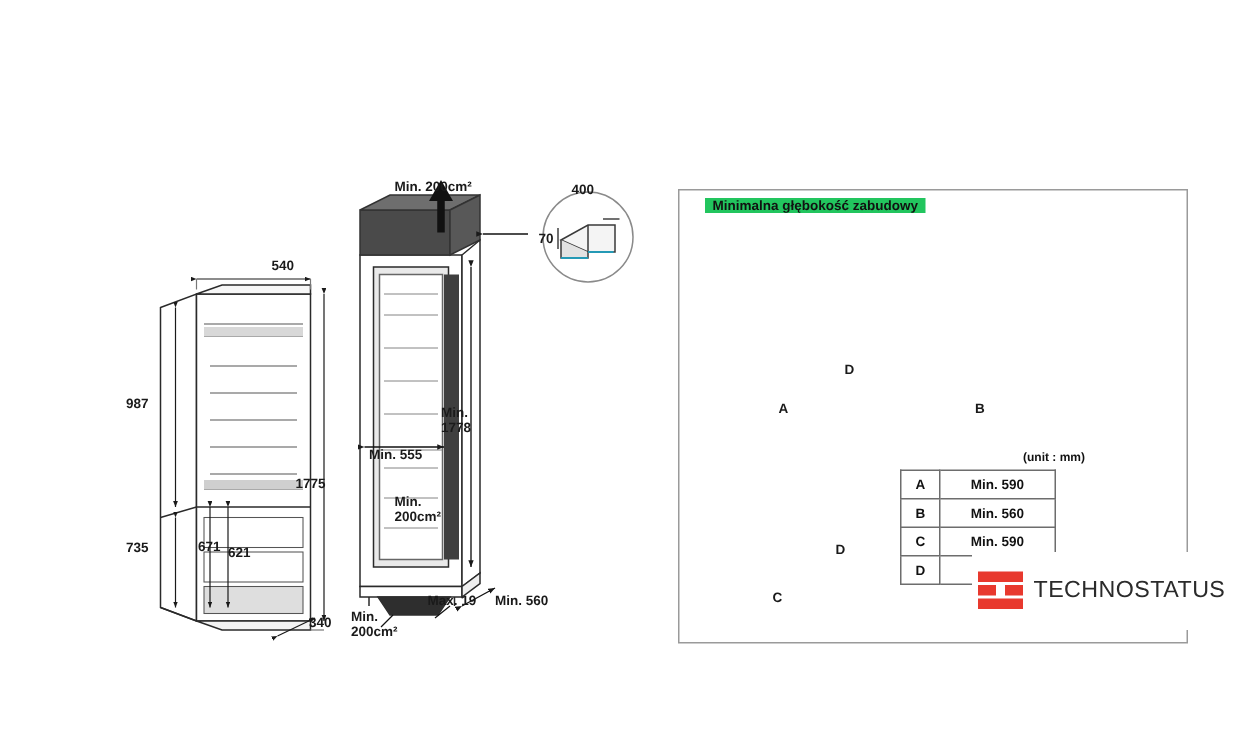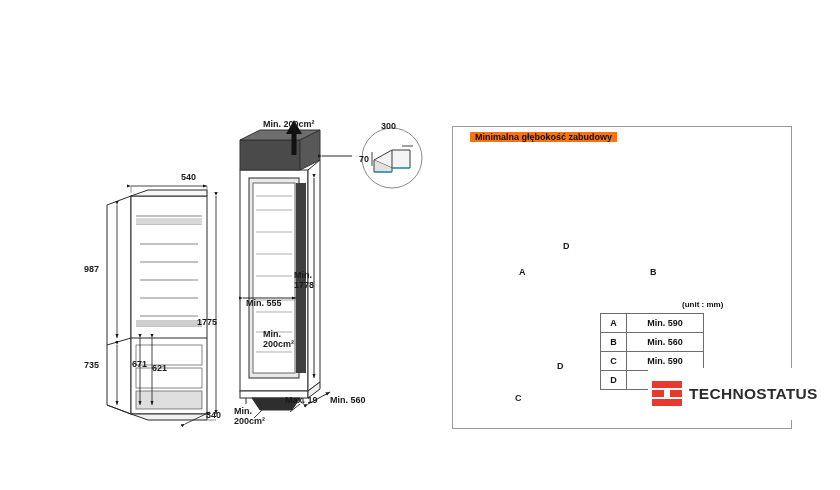--- a/index.html
+++ b/index.html
@@ -33,31 +33,31 @@
     background:#ffffff;
     padding-left:4px;
   }
   #wm .mark {
     width:30px; height:26px; position:relative; flex:0 0 auto;
   }
   #wm .mark .b {
     position:absolute; background:#e8392e;
   }
   #wm .wmtext {
-    font-size:15.5px; font-weight:bold; letter-spacing:0.3px; color:#2b2b2b;
+    font-size:15.5px; font-weight:normal; letter-spacing:0.3px; color:#2b2b2b;
   }
 
   
   #panel {
     position:absolute; left:452px; top:126px; width:340px; height:303px;
     border:1px solid #9a9a9a; background:#fff;
   }
   #panel-title {
     position:absolute; left:470px; top:132px;
-    background:#f97316; padding:0 5px; font-size:9px; font-weight:bold;
+    background:#22c55e; padding:0 5px; font-size:9px; font-weight:bold;
   }
 
   
   #utable {
     position:absolute; left:600px; top:313px; width:104px;
     border-collapse:collapse; font-size:9px;
   }
   #utable td {
     border:1px solid #6d6d6d; height:19px; text-align:center; padding:0;
     font-weight:bold; background:#fff;
@@ -290,21 +290,21 @@
   <div class="lbl" style="left:246px; top:299px;">Min. 555</div>
   <div class="lbl" style="left:294px; top:271px;">Min.
 1778</div>
   <div class="lbl" style="left:263px; top:330px;">Min.
 200cm²</div>
   <div class="lbl" style="left:234px; top:407px;">Min.
 200cm²</div>
   <div class="lbl" style="left:285px; top:396px;">Max. 19</div>
   <div class="lbl" style="left:330px; top:396px;">Min. 560</div>
 
-  <div class="lbl" style="left:381px; top:122px;">300</div>
+  <div class="lbl" style="left:381px; top:122px;">400</div>
   <div class="lbl" style="left:359px; top:155px;">70</div>
 
   <div class="lbl" style="left:519px; top:268px;">A</div>
   <div class="lbl" style="left:563px; top:242px;">D</div>
   <div class="lbl" style="left:650px; top:268px;">B</div>
   <div class="lbl" style="left:515px; top:394px;">C</div>
   <div class="lbl" style="left:557px; top:362px;">D</div>
 
   <div id="unit-note">(unit : mm)</div>
   <table id="utable">

